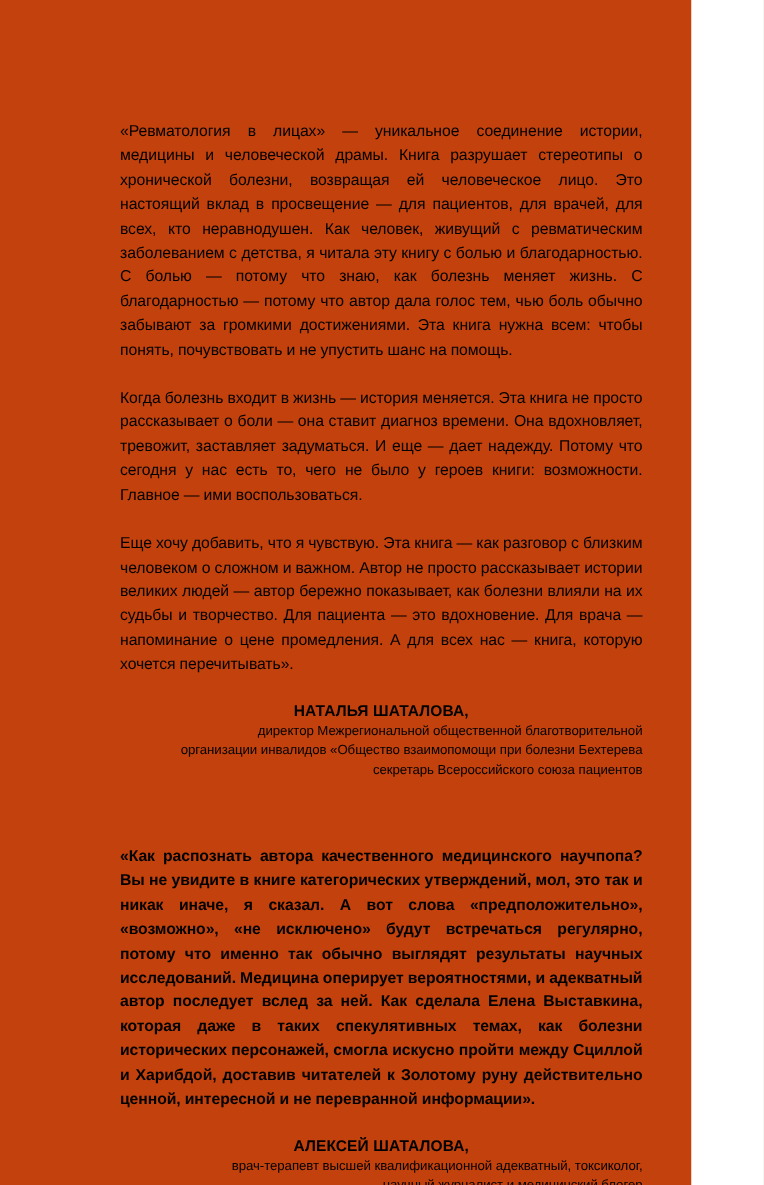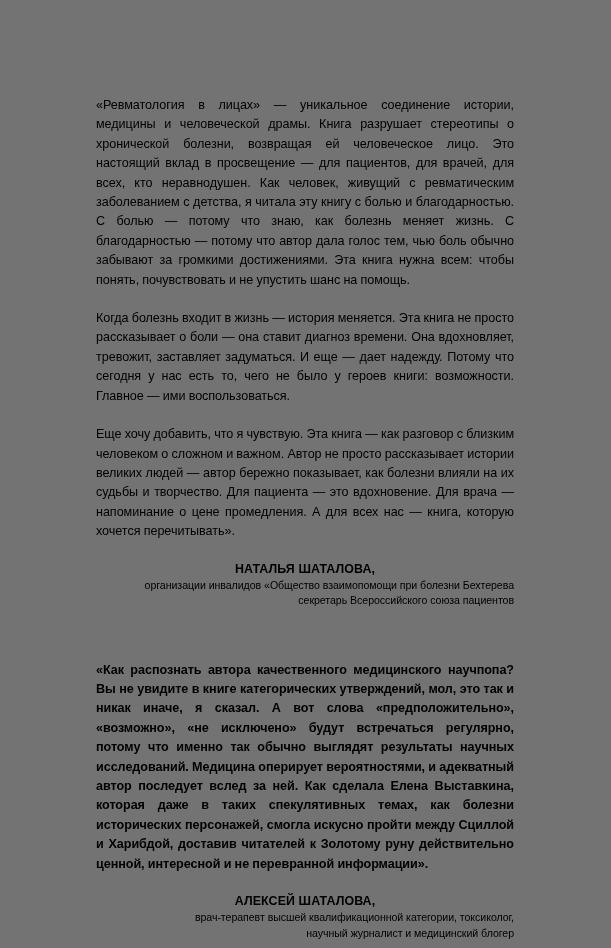--- a/index.html
+++ b/index.html
@@ -12,23 +12,23 @@
     height: 948px;
     font-family: "Liberation Sans", sans-serif;
     color: #000000;
     position: relative;
     overflow: hidden;
   }
   .page {
     position: absolute;
     left: 0;
     top: 0;
-    width: 611px;
+    width: 553px;
     height: 948px;
-    background: #737373;
+    background: #c2410c;
   }
   .content {
     position: absolute;
     left: 96px;
     top: 96px;
     width: 418px;
   }
   .para {
     font-size: 12.6px;
     line-height: 19.4px;
@@ -73,30 +73,31 @@
 
 <div class="page">
   <div class="content">
 
     <div>
       <p class="para">«Ревматология в лицах» — уникальное соединение истории, медицины и человеческой драмы. Книга разрушает стереотипы о хронической болезни, возвращая ей человеческое лицо. Это настоящий вклад в просвещение — для пациентов, для врачей, для всех, кто неравнодушен. Как человек, живущий с ревматическим заболеванием с детства, я читала эту книгу с болью и благодарностью. С болью — потому что знаю, как болезнь меняет жизнь. С благодарностью — потому что автор дала голос тем, чью боль обычно забывают за громкими достижениями. Эта книга нужна всем: чтобы понять, почувствовать и не упустить шанс на помощь.</p>
       <p class="para">Когда болезнь входит в жизнь — история меняется. Эта книга не просто рассказывает о боли — она ставит диагноз времени. Она вдохновляет, тревожит, заставляет задуматься. И еще — дает надежду. Потому что сегодня у нас есть то, чего не было у героев книги: возможности. Главное — ими воспользоваться.</p>
       <p class="para">Еще хочу добавить, что я чувствую. Эта книга — как разговор с близким человеком о сложном и важном. Автор не просто рассказывает истории великих людей — автор бережно показывает, как болезни влияли на их судьбы и творчество. Для пациента — это вдохновение. Для врача — напоминание о цене промедления. А для всех нас — книга, которую хочется перечитывать».</p>
       <div class="attribution">
         <div class="attrib-name">НАТАЛЬЯ ШАТАЛОВА,</div>
+        <div class="attrib-role">директор Межрегиональной общественной благотворительной</div>
         <div class="attrib-role">организации инвалидов «Общество взаимопомощи при болезни Бехтерева</div>
         <div class="attrib-role">секретарь Всероссийского союза пациентов</div>
       </div>
     </div>
 
     <div class="block-gap"></div>
 
     <div class="quote-block-2">
       <p class="para hyphen-para">«Как распознать автора качественного медицинского научпопа? Вы не увидите в книге категорических утверждений, мол, это так и никак иначе, я сказал. А вот слова «предположительно», «возможно», «не исключено» будут встречаться регулярно, потому что именно так обычно выглядят результаты научных исследований. Медицина оперирует вероятностями, и адекватный автор последует вслед за ней. Как сделала Елена Выставкина, которая даже в таких спекулятивных темах, как болезни исторических персонажей, смогла искусно пройти между Сциллой и Харибдой, доставив читателей к Золотому руну действительно ценной, интересной и не перевранной информации».</p>
       <div class="attribution">
         <div class="attrib-name">АЛЕКСЕЙ ШАТАЛОВА,</div>
-        <div class="attrib-role">врач-терапевт высшей квалификационной категории, токсиколог,</div>
+        <div class="attrib-role">врач-терапевт высшей квалификационной адекватный, токсиколог,</div>
         <div class="attrib-role">научный журналист и медицинский блогер</div>
       </div>
     </div>
 
   </div>
 </div>
 
 </body></html>

